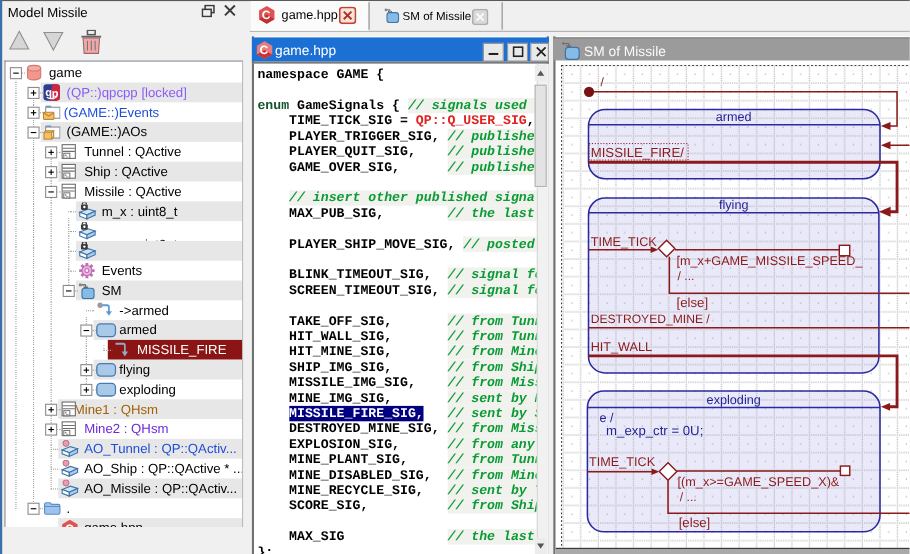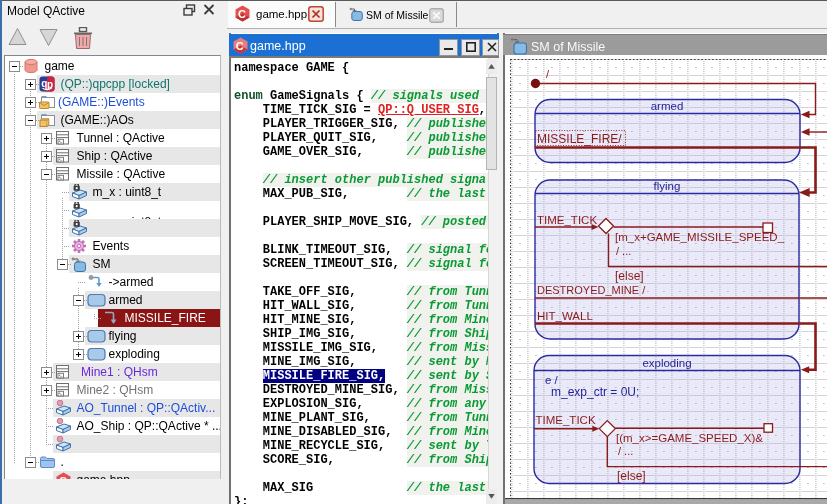--- a/index.html
+++ b/index.html
@@ -24,32 +24,32 @@
 .tabtext{position:absolute;top:7px;font-size:12px;color:#000}
 #edwin{left:229px;top:33px;width:270px;height:471px;background:#fff;border-left:2px solid #717171;border-right:2px solid #717171;box-sizing:border-box}
 #edtitle{position:absolute;left:-2px;top:1px;width:270px;height:22px;background:#1d70d3}
 #edtitle .t{position:absolute;left:21px;top:4.5px;color:#fff;font-size:12.5px}
 .wbtn{position:absolute;top:5px;width:19px;height:17px;background:#e9e9e9;border:1px solid #8f959d;box-sizing:border-box}
 #edclient{position:absolute;left:0;top:25px;width:257px;height:446px;background:#fff;overflow:hidden}
 #code{position:absolute;left:3px;top:2.5px;margin:0;font-family:"Liberation Mono",monospace;
   font-size:12px;line-height:14px;font-weight:bold;color:#000;white-space:pre}
 .kw{color:#14532d}
 .cm{color:#0b9b35;font-style:italic;background:#f1f1ee}
-.rd{color:#e02222;text-decoration:underline}
+.rd{color:#e02222;}
 .sel{background:#000080;color:#fff}
 #edscroll{position:absolute;left:257px;top:25px;width:11px;height:446px;background:#f1f1f1;border-left:1px solid #d8d8d8;box-sizing:border-box}
 #smwin{left:503px;top:33px;width:324px;height:471px;background:#fff;border-left:2px solid #717171;box-sizing:border-box}
 #smtitle{position:absolute;left:-2px;top:1px;width:324px;height:21px;background:#9b9b9b;border-top:1px solid #7e7e7e;box-sizing:border-box}
 #smtitle .t{position:absolute;left:28px;top:4.5px;color:#fafafa;font-size:12.5px}
 </style>
 </head>
 <body>
 <div class="abs" id="topline"></div>
 <div class="abs" id="bluestrip"></div>
-<div class="abs" id="dockhead">Model QActive</div>
+<div class="abs" id="dockhead">Model Missile</div>
 <svg class="abs" style="left:183px;top:4px" width="13" height="12" viewBox="0 0 13 12">
  <rect x="3.5" y="1" width="8" height="6.5" fill="#f0f0f0" stroke="#3c3c3c" stroke-width="1.4"></rect>
  <rect x="1" y="4.5" width="8" height="6.5" fill="#f0f0f0" stroke="#3c3c3c" stroke-width="1.4"></rect>
 </svg>
 <svg class="abs" style="left:203px;top:4px" width="12" height="11" viewBox="0 0 12 11">
  <path d="M1.5 1 L10.5 10 M10.5 1 L1.5 10" stroke="#3c3c3c" stroke-width="1.8"></path>
 </svg>
 <svg class="abs" style="left:8px;top:27px" width="110" height="22" viewBox="0 0 110 22">
  <path d="M9.5 1.5 L18 17.5 L1 17.5 Z" fill="#d6d6d6" stroke="#8f8f8f" stroke-width="1"></path>
  <path d="M32 2.5 L49 2.5 L40.5 18.5 Z" fill="#d6d6d6" stroke="#8f8f8f" stroke-width="1"></path>
@@ -66,21 +66,21 @@
 <div class="abs tabsep" style="left:456px"></div>
 <div class="abs tabtext" style="left:256px;font-size:11.5px;top:8px">game.hpp</div>
 <div class="abs tabtext" style="left:366px;font-size:10.5px;top:8.5px">SM of Missile</div>
 <div class="abs" id="tree">
 <div class="tlabel" style="left:39.5px;top:1px;color:#000">game</div>
 <svg class="ticon" style="left:18px;top:2px" width="16" height="16" viewBox="0 0 16 16">
       <path d="M2 4 L2 12 A6 2.6 0 0 0 14 12 L14 4" fill="#f0988e" stroke="#d4776d" stroke-width="1"></path>
       <ellipse cx="8" cy="4" rx="6" ry="2.6" fill="#f4aba2" stroke="#d4776d" stroke-width="1"></ellipse>
     </svg>
 <div class="stripe" style="left:32px;top:19px;width:185px"></div>
-<div class="tlabel" style="left:55.5px;top:19px;color:#0f766e">(QP::)qpcpp [locked]</div>
+<div class="tlabel" style="left:55.5px;top:19px;color:#8b5cf6">(QP::)qpcpp [locked]</div>
 <svg class="ticon" style="left:34px;top:20px" width="16" height="16" viewBox="0 0 16 16">
       <rect x="0.5" y="0.5" width="15" height="15" rx="3" fill="#2a3f8f"></rect>
       <path d="M8.5 0.5 H12.5 Q15.5 0.5 15.5 3.5 V12.5 Q15.5 15.5 12.5 15.5 H6 Z" fill="#cf2540"></path>
       <text x="2.2" y="11" font-size="10" font-weight="bold" fill="#fff" font-family="Liberation Sans">q</text>
       <text x="8" y="12" font-size="10" font-weight="bold" fill="#fff" font-family="Liberation Sans">p</text>
       <path d="M3.5 12.3 Q8 15.3 13 11.8" stroke="#fff" stroke-width="1.1" fill="none"></path>
     </svg>
 <div class="tlabel" style="left:53px;top:37px;color:#1d4ed8">(GAME::)Events</div>
 <svg class="ticon" style="left:34px;top:38px" width="16" height="16" viewBox="0 0 16 16">
       <rect x="2.5" y="2" width="5" height="3" fill="#6aa2d8"></rect>
@@ -202,30 +202,30 @@
 <div class="stripe" style="left:80px;top:271px;width:137px"></div>
 <div class="tlabel" style="left:103.5px;top:271px;color:#000">flying</div>
 <svg class="ticon" style="left:82px;top:272px" width="19" height="16" viewBox="0 0 19 16">
       <rect x="1" y="2.5" width="17" height="11.5" rx="3.5" fill="#a9c9e8" stroke="#4a7ab0" stroke-width="1.2"></rect>
     </svg>
 <div class="tlabel" style="left:103.5px;top:289px;color:#000">exploding</div>
 <svg class="ticon" style="left:82px;top:290px" width="19" height="16" viewBox="0 0 19 16">
       <rect x="1" y="2.5" width="17" height="11.5" rx="3.5" fill="#a9c9e8" stroke="#4a7ab0" stroke-width="1.2"></rect>
     </svg>
 <div class="stripe" style="left:48px;top:307px;width:169px"></div>
-<div class="tlabel" style="left:76px;top:307px;color:#6d28d9">Mine1 : QHsm</div>
+<div class="tlabel" style="left:62px;top:307px;color:#a16207">Mine1 : QHsm</div>
 <svg class="ticon" style="left:50px;top:308px" width="16" height="16" viewBox="0 0 16 16">
       <rect x="1.5" y="1.5" width="12" height="12.5" fill="#fff" stroke="#6e6e6e" stroke-width="1"></rect>
       <line x1="2" y1="4.8" x2="13" y2="4.8" stroke="#6e6e6e" stroke-width="1"></line>
       <line x1="2" y1="7.6" x2="13" y2="7.6" stroke="#6e6e6e" stroke-width="1"></line>
       <rect x="3" y="9.3" width="5.5" height="4.7" fill="#fff" stroke="#6e6e6e" stroke-width="0.9"></rect>
       <circle cx="4.7" cy="11.2" r="0.8" fill="#888"></circle>
       <path d="M5 12.8 L7.3 12.8" stroke="#888" stroke-width="0.8"></path>
     </svg>
-<div class="tlabel" style="left:71.5px;top:325px;color:#737373">Mine2 : QHsm</div>
+<div class="tlabel" style="left:71.5px;top:325px;color:#6d28d9">Mine2 : QHsm</div>
 <svg class="ticon" style="left:50px;top:326px" width="16" height="16" viewBox="0 0 16 16">
       <rect x="1.5" y="1.5" width="12" height="12.5" fill="#fff" stroke="#6e6e6e" stroke-width="1"></rect>
       <line x1="2" y1="4.8" x2="13" y2="4.8" stroke="#6e6e6e" stroke-width="1"></line>
       <line x1="2" y1="7.6" x2="13" y2="7.6" stroke="#6e6e6e" stroke-width="1"></line>
       <rect x="3" y="9.3" width="5.5" height="4.7" fill="#fff" stroke="#6e6e6e" stroke-width="0.9"></rect>
       <circle cx="4.7" cy="11.2" r="0.8" fill="#888"></circle>
       <path d="M5 12.8 L7.3 12.8" stroke="#888" stroke-width="0.8"></path>
     </svg>
 <div class="stripe" style="left:48px;top:343px;width:169px"></div>
 <div class="tlabel" style="left:71.5px;top:343px;color:#1d4ed8">AO_Tunnel : QP::QActiv...</div>
@@ -240,20 +240,21 @@
 <div class="tlabel" style="left:71.5px;top:361px;color:#000">AO_Ship : QP::QActive * ...</div>
 <svg class="ticon" style="left:50px;top:362px" width="17" height="16" viewBox="0 0 17 16">
       <g transform="translate(0,1)">
         <path d="M1.5 8 L9 5 L15.5 7 L8 10.5 Z" fill="#cfe3f4" stroke="#3f74a8" stroke-width="1"></path>
         <path d="M1.5 8 L8 10.5 L8 14 L1.5 11.5 Z" fill="#fff" stroke="#3f74a8" stroke-width="1"></path>
         <path d="M8 10.5 L15.5 7 L15.5 10.5 L8 14 Z" fill="#a8cdf0" stroke="#3f74a8" stroke-width="1"></path>
       </g>
       <circle cx="5" cy="3" r="2.8" fill="#e89ab0" stroke="#b06a80" stroke-width="0.8"></circle>
     </svg>
 <div class="stripe" style="left:48px;top:379px;width:169px"></div>
+<div class="tlabel" style="left:71.5px;top:379px;color:#000">AO_Missile : QP::QActiv...</div>
 <svg class="ticon" style="left:50px;top:380px" width="17" height="16" viewBox="0 0 17 16">
       <g transform="translate(0,1)">
         <path d="M1.5 8 L9 5 L15.5 7 L8 10.5 Z" fill="#cfe3f4" stroke="#3f74a8" stroke-width="1"></path>
         <path d="M1.5 8 L8 10.5 L8 14 L1.5 11.5 Z" fill="#fff" stroke="#3f74a8" stroke-width="1"></path>
         <path d="M8 10.5 L15.5 7 L15.5 10.5 L8 14 Z" fill="#a8cdf0" stroke="#3f74a8" stroke-width="1"></path>
       </g>
       <circle cx="5" cy="3" r="2.8" fill="#e89ab0" stroke="#b06a80" stroke-width="0.8"></circle>
     </svg>
 <div class="tlabel" style="left:55.5px;top:397px;color:#000">.</div>
 <svg class="ticon" style="left:34px;top:398px" width="17" height="16" viewBox="0 0 17 16">

